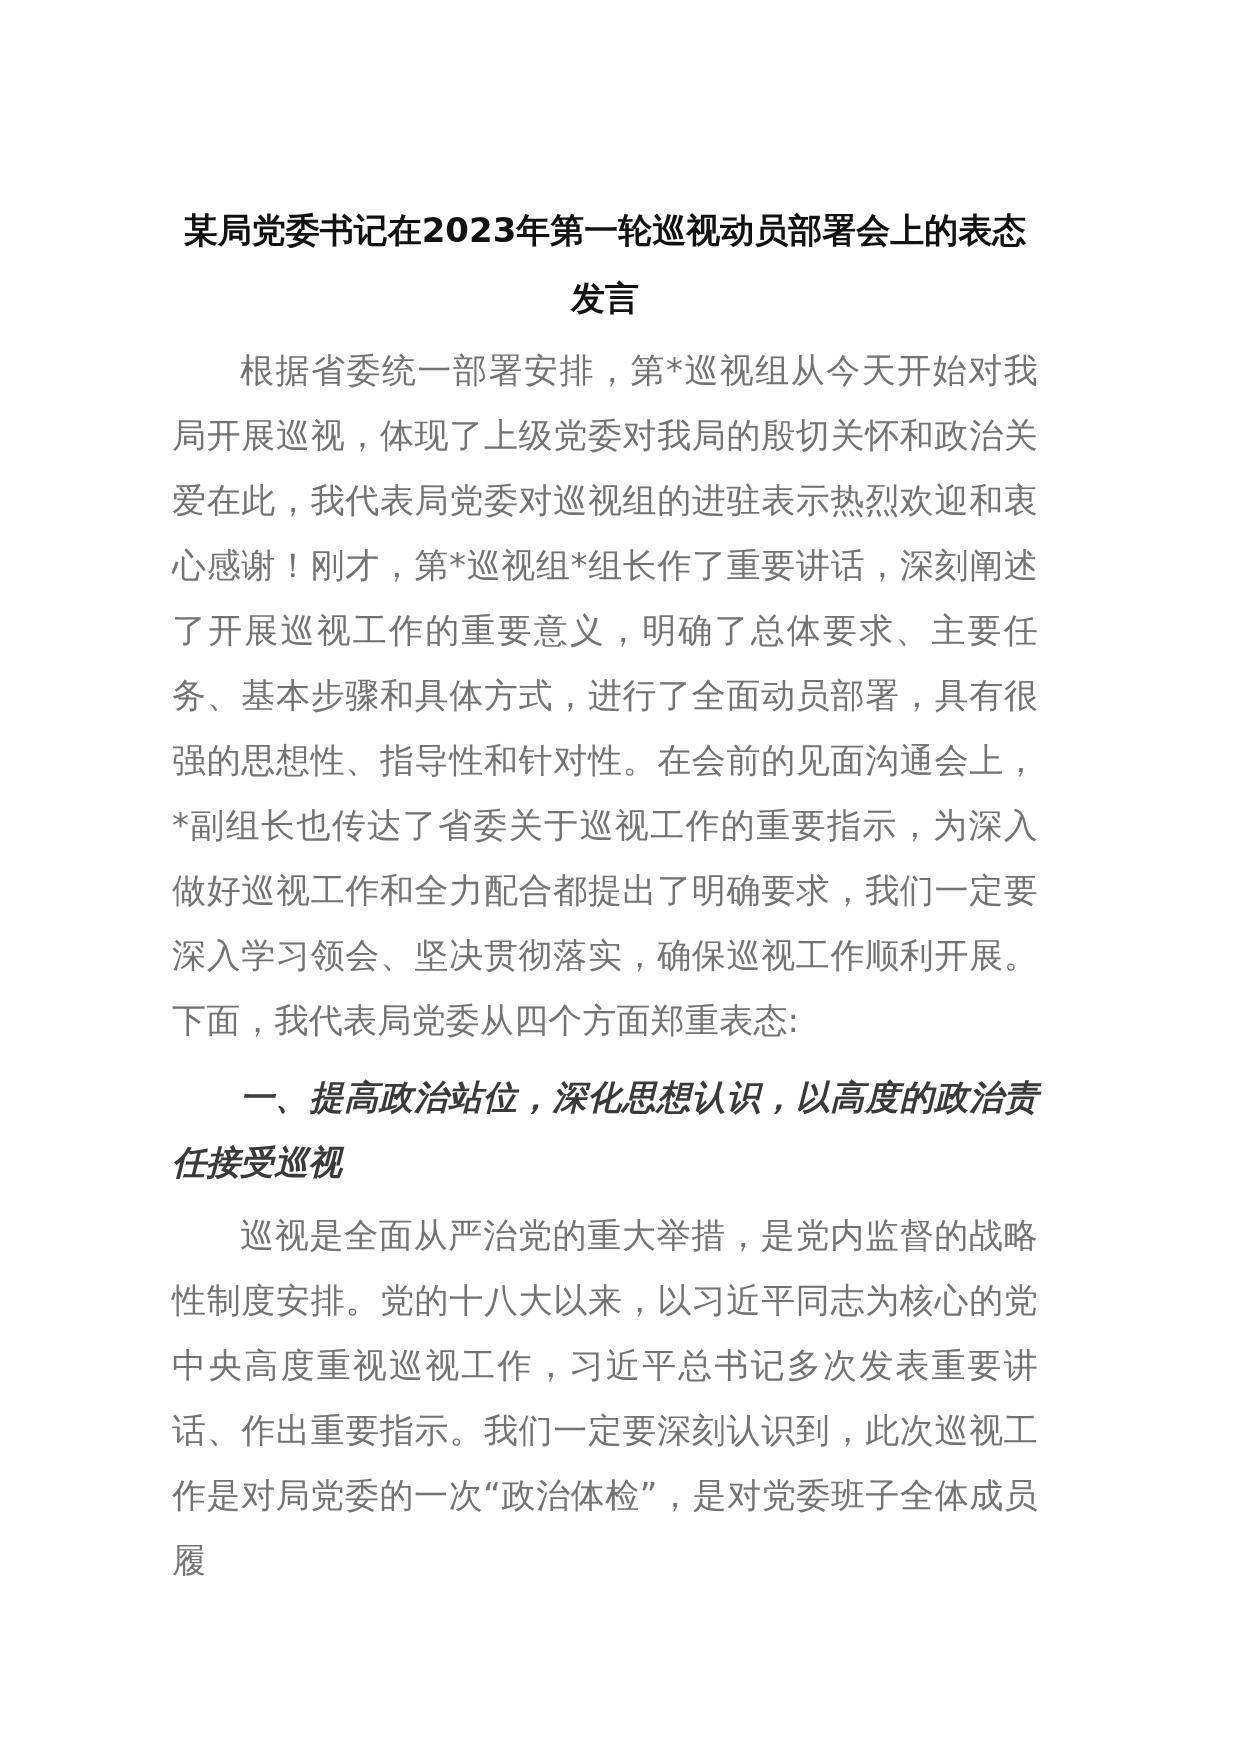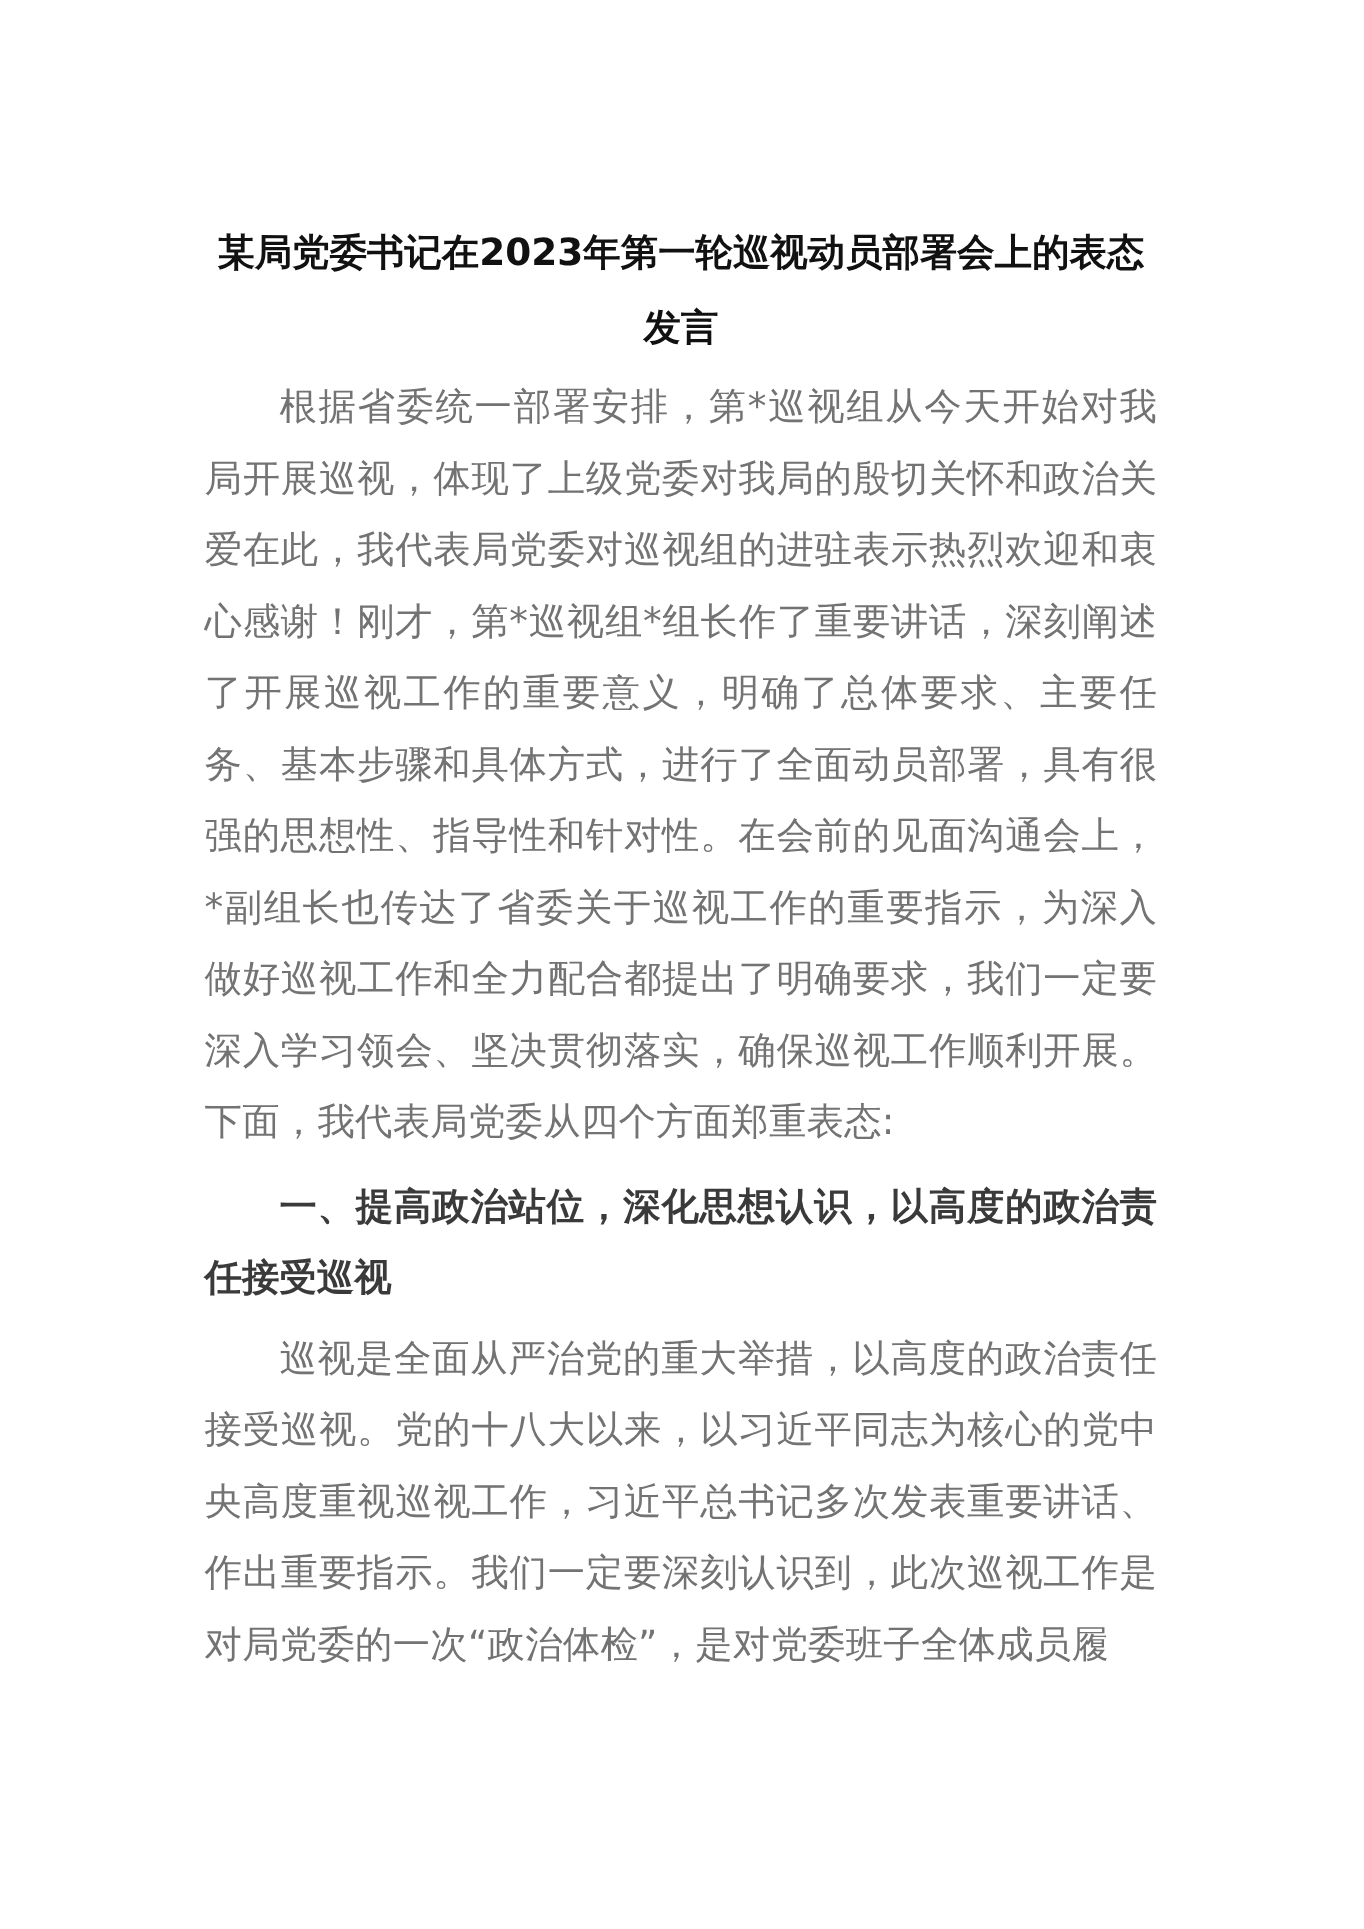--- a/index.html
+++ b/index.html
@@ -9,21 +9,21 @@
     }
     body {
       width: 1240px;
       height: 1754px;
       position: relative;
       overflow: hidden;
       font-family: "DejaVu Sans", "Liberation Sans", sans-serif;
     }
     .page {
       position: absolute;
-      left: 186px;
+      left: 172px;
       top: 196px;
       width: 866px;
     }
     .title {
       margin: 0;
       text-align: center;
       font-weight: bold;
       color: #111111;
       font-size: 34px;
       line-height: 68px;
@@ -42,29 +42,30 @@
       margin-top: 6px;
     }
     .heading {
       margin: 12px 0 0 0;
       color: #3a3a3a;
       font-size: 34px;
       line-height: 65px;
       font-weight: bold;
       text-align: justify;
       text-indent: 2em;
+      font-style: italic;
     }
     .para.after-heading {
       margin-top: 8px;
     }
   </style>
 </head>
 <body>
 
 <div class="page">
   <h1 class="title">某局党委书记在2023年第一轮巡视动员部署会上的表态发言</h1>
 
   <p class="para first">根据省委统一部署安排，第*巡视组从今天开始对我局开展巡视，体现了上级党委对我局的殷切关怀和政治关爱在此，我代表局党委对巡视组的进驻表示热烈欢迎和衷心感谢！刚才，第*巡视组*组长作了重要讲话，深刻阐述了开展巡视工作的重要意义，明确了总体要求、主要任务、基本步骤和具体方式，进行了全面动员部署，具有很强的思想性、指导性和针对性。在会前的见面沟通会上，*副组长也传达了省委关于巡视工作的重要指示，为深入做好巡视工作和全力配合都提出了明确要求，我们一定要深入学习领会、坚决贯彻落实，确保巡视工作顺利开展。下面，我代表局党委从四个方面郑重表态:</p>
 
   <p class="heading">一、提高政治站位，深化思想认识，以高度的政治责任接受巡视</p>
 
-  <p class="para after-heading">巡视是全面从严治党的重大举措，以高度的政治责任接受巡视。党的十八大以来，以习近平同志为核心的党中央高度重视巡视工作，习近平总书记多次发表重要讲话、作出重要指示。我们一定要深刻认识到，此次巡视工作是对局党委的一次“政治体检”，是对党委班子全体成员履</p>
+  <p class="para after-heading">巡视是全面从严治党的重大举措，是党内监督的战略性制度安排。党的十八大以来，以习近平同志为核心的党中央高度重视巡视工作，习近平总书记多次发表重要讲话、作出重要指示。我们一定要深刻认识到，此次巡视工作是对局党委的一次“政治体检”，是对党委班子全体成员履</p>
 </div>
 
 </body></html>

